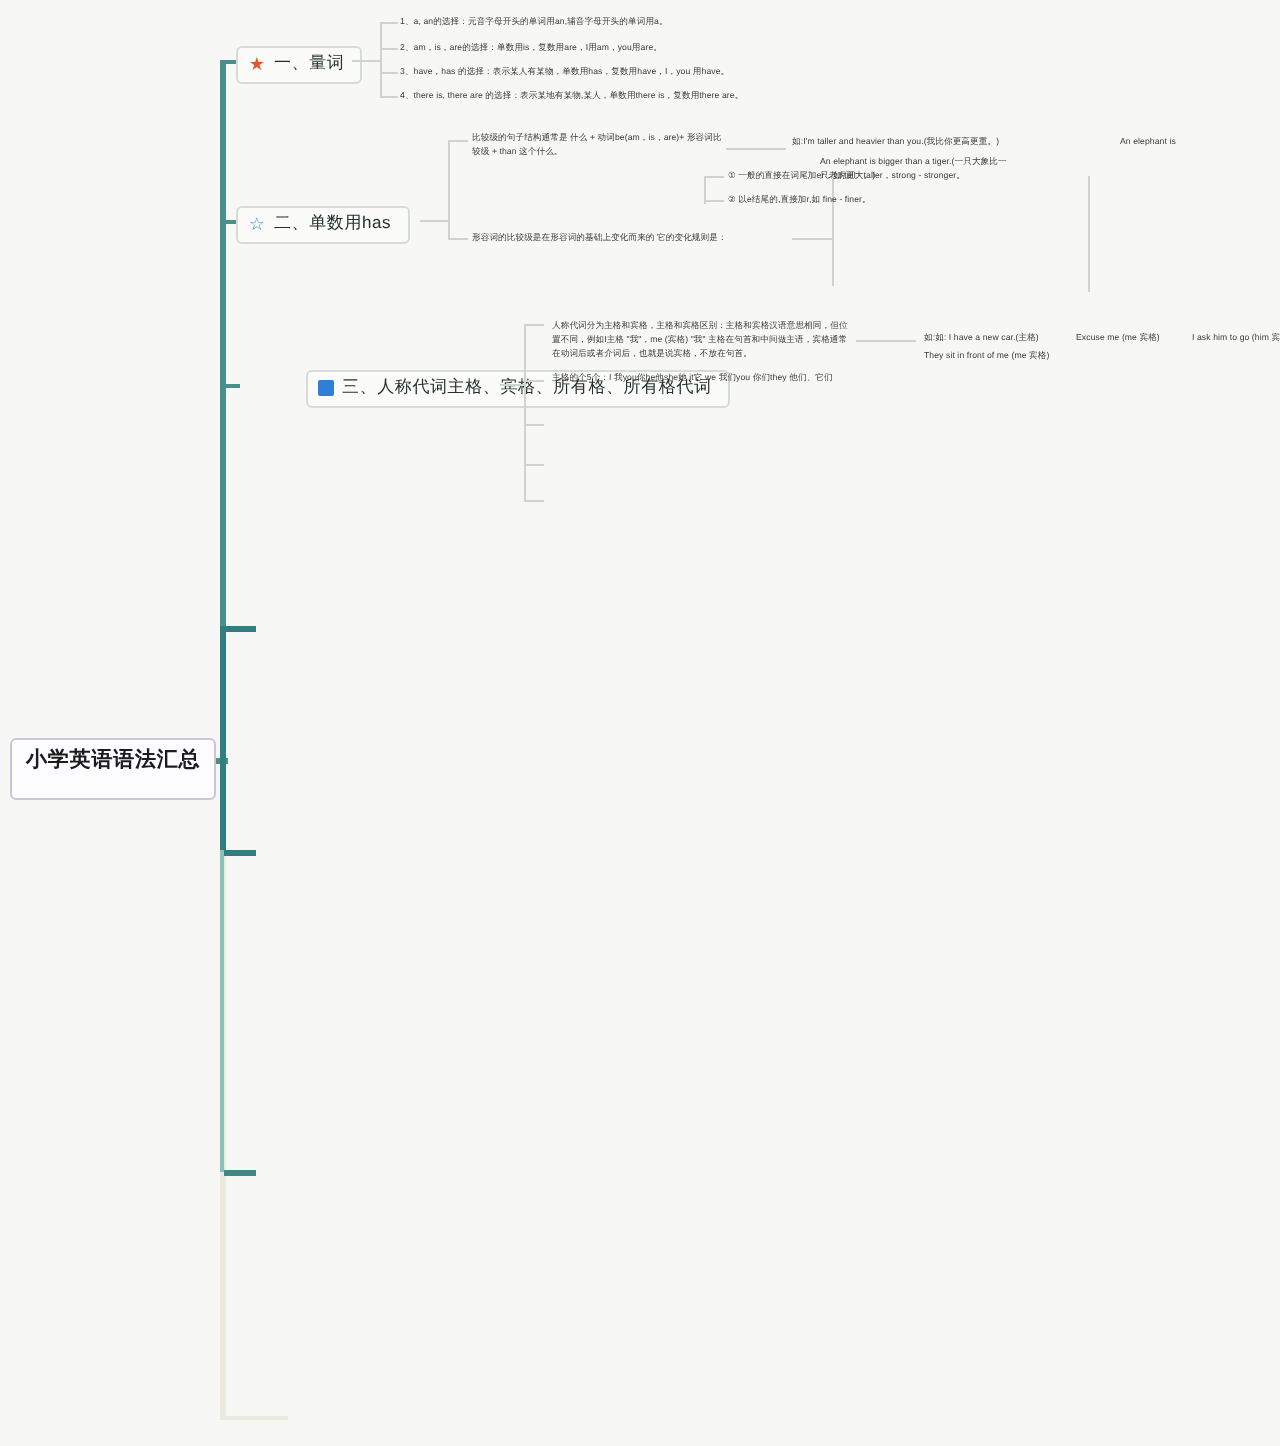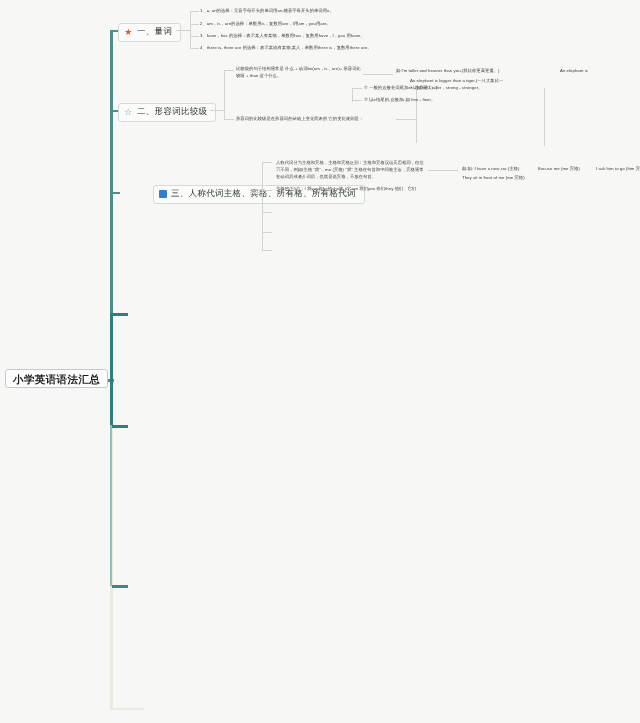--- a/index.html
+++ b/index.html
@@ -28,21 +28,21 @@
   .ln.v { width: 1.5px; }
   .ln.thick-v { width: 2.5px; }
   .ln.thick-h { height: 2.5px; }
   .ln.grey { background: #cfd4cf; }
 
   
   .root-node {
     position: absolute;
     left: 5px;
     top: 369px;
-    padding: 3px 7px 0 7px;
+    padding: 3px 7px 12px 7px;
     background: #fdfcff;
     border: 1px solid #c9c6d8;
     border-radius: 3px;
     font-size: 10.5px;
     font-weight: bold;
     color: #1c1c1c;
     letter-spacing: 0.4px;
     white-space: nowrap;
     box-shadow: 0 0 0 1px rgba(255,255,255,0.6) inset;
   }
@@ -121,21 +121,21 @@
   <div class="ln h grey" style="left:190px; top:48px;  width:9px; height:1px;"></div>
 
   <div class="leaf leaf-row" style="left:200px; top:8px;">1、a, an的选择：元音字母开头的单词用an,辅音字母开头的单词用a。</div>
   <div class="leaf leaf-row" style="left:200px; top:21px;">2、am，is，are的选择：单数用is，复数用are，I用am，you用are。</div>
   <div class="leaf leaf-row" style="left:200px; top:33px;">3、have，has 的选择：表示某人有某物，单数用has，复数用have，I，you 用have。</div>
   <div class="leaf leaf-row" style="left:200px; top:45px;">4、there is, there are 的选择：表示某地有某物,某人，单数用there is，复数用there are。</div>
 
   <div class="ln h" style="left:110px; top:110px; width:10px; background:#4a8f8c; height:2px;"></div>
   <div class="branch-node" style="left:118px; top:103px;">
     <span class="ico star-open">☆</span>
-    <span class="blabel">二、形容词比较级</span>
+    <span class="blabel">二、单数用has</span>
   </div>
 
   <div class="ln h grey" style="left:210px; top:110px; width:14px; height:1px;"></div>
   <div class="ln v grey" style="left:224px; top:70px; height:50px; width:1px;"></div>
   <div class="ln h grey" style="left:224px; top:70px;  width:10px; height:1px;"></div>
   <div class="ln h grey" style="left:224px; top:119px; width:10px; height:1px;"></div>
 
   <div class="leaf leaf-wrap" style="left:236px; top:66px; width:128px;">比较级的句子结构通常是 什么 + 动词be(am，is，are)+ 形容词比较级 + than 这个什么。</div>
   <div class="leaf leaf-wrap" style="left:236px; top:116px; width:160px;">形容词的比较级是在形容词的基础上变化而来的 它的变化规则是：</div>
 

